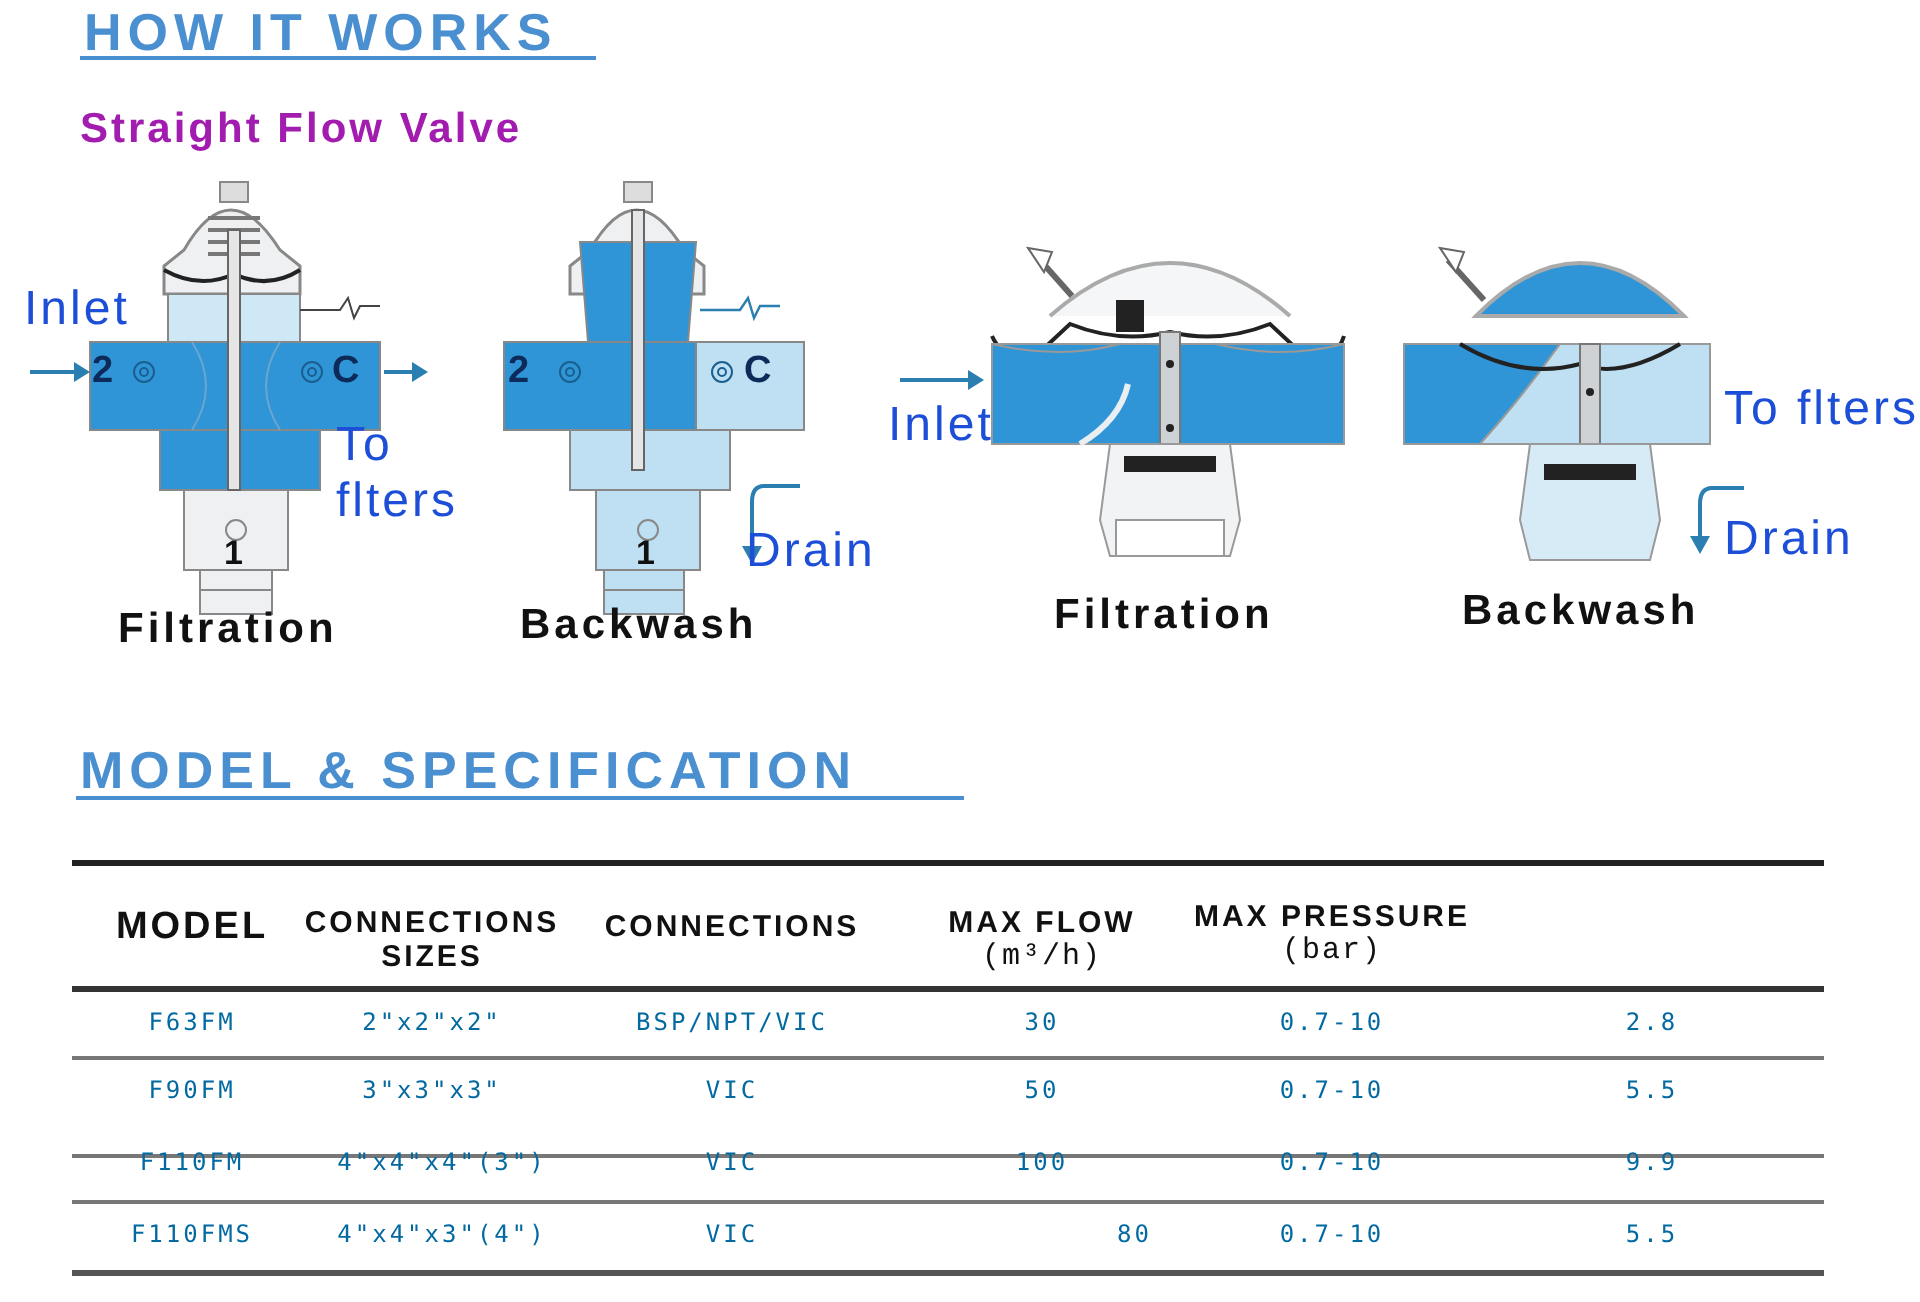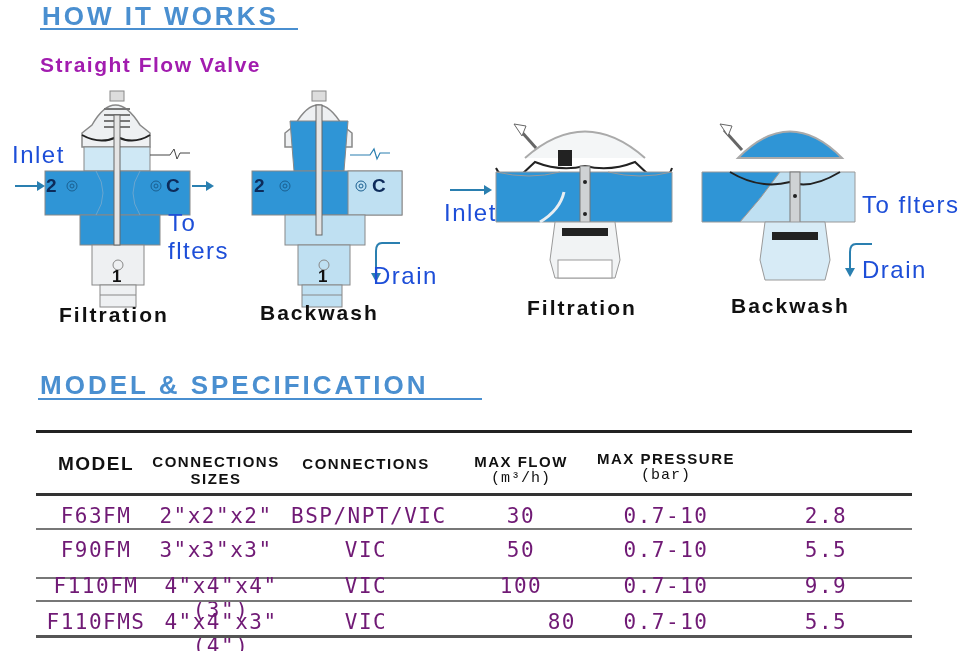--- a/index.html
+++ b/index.html
@@ -14,21 +14,21 @@
 
   
   .tbl { position: absolute; left: 36px; top: 430px; width: 876px; }
   .rule-top { position: absolute; left: 0; top: 0; width: 876px; height: 3px; background: #222; }
   .hdr { position: absolute; top: 3px; left: 0; width: 876px; height: 74px; }
   .hdr-cell { position: absolute; text-align: center; font-weight: bold; font-size: 15px; letter-spacing: 1.5px; line-height: 17px; color: #111; }
   .hdr-sub { font-weight: normal; font-family: "Liberation Mono", monospace; font-size: 15px; letter-spacing: 1px; }
   .rule-hdr { position: absolute; left: 0; top: 63px; width: 876px; height: 3px; background: #333; }
   .row { position: absolute; left: 0; width: 876px; height: 34px; }
   .row-rule { position: absolute; left: 0; bottom: 0; width: 876px; height: 2px; background: #777; }
-  .cell { position: absolute; top: 8px; text-align: center; font-family: "DejaVu Sans Mono", monospace; font-size: 21px; letter-spacing: 1.5px; color: #701a75; }
+  .cell { position: absolute; top: 8px; text-align: center; font-family: "DejaVu Sans Mono", monospace; font-size: 12px; letter-spacing: 1.5px; color: #0369a1; }
 </style>
 </head>
 <body>
 
 <div class="abs section-title" style="left:42px; top:3px;">HOW IT WORKS</div>
 <div class="abs section-rule" style="left:40px; top:28px; width:258px;"></div>
 <div class="abs sub-title" style="left:40px; top:53px;">Straight Flow Valve</div>
 
 <div class="abs" style="left:0; top:85px; width:240px; height:250px;">
   <span class="abs lbl" style="left:12px; top:56px;">Inlet</span>

